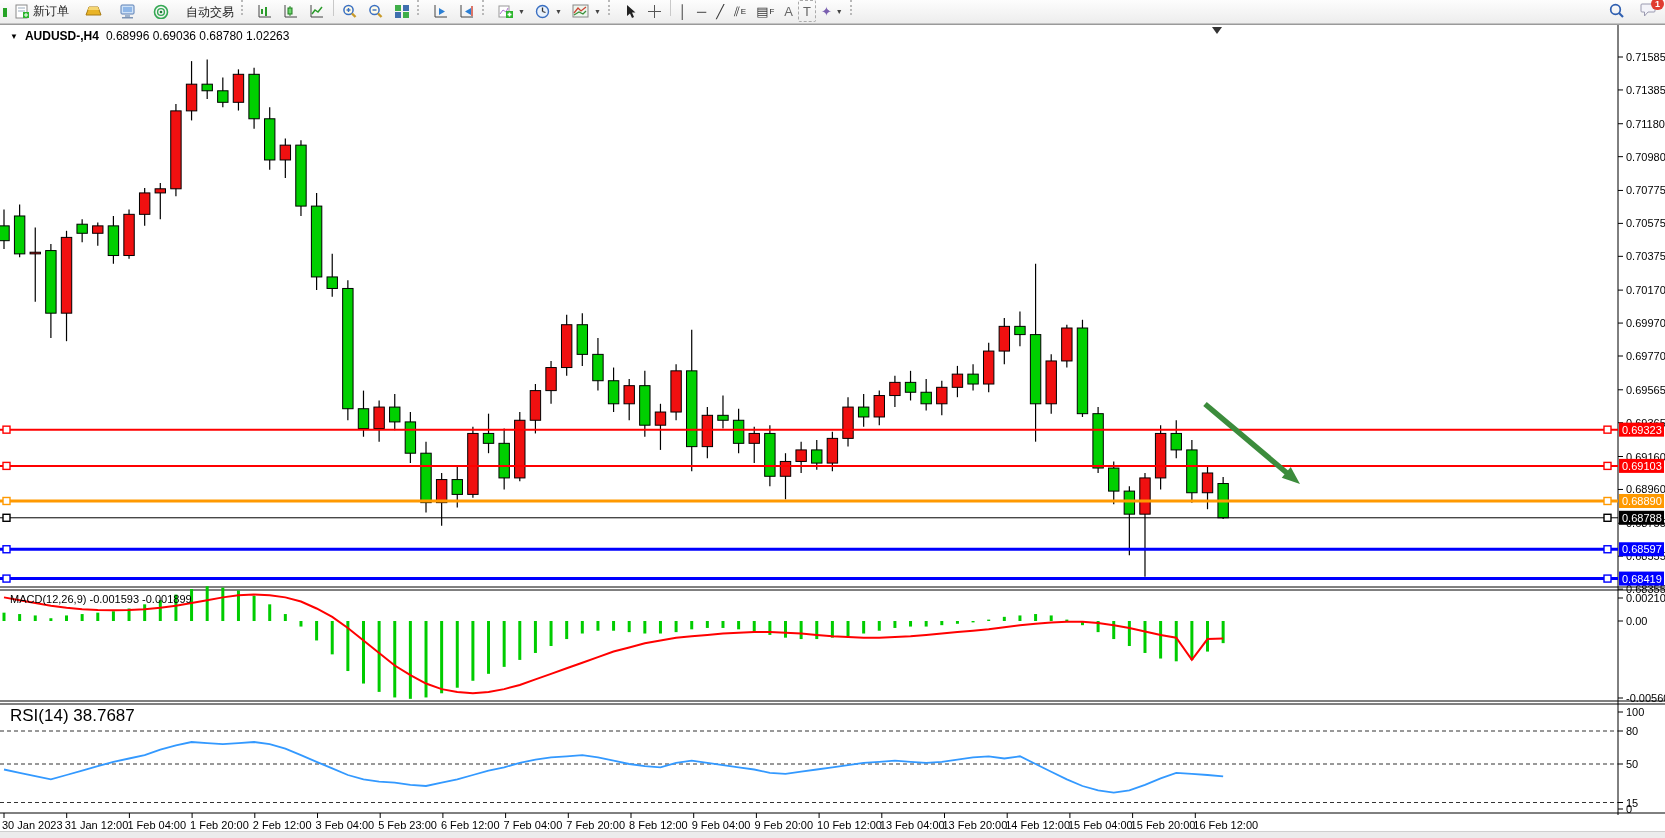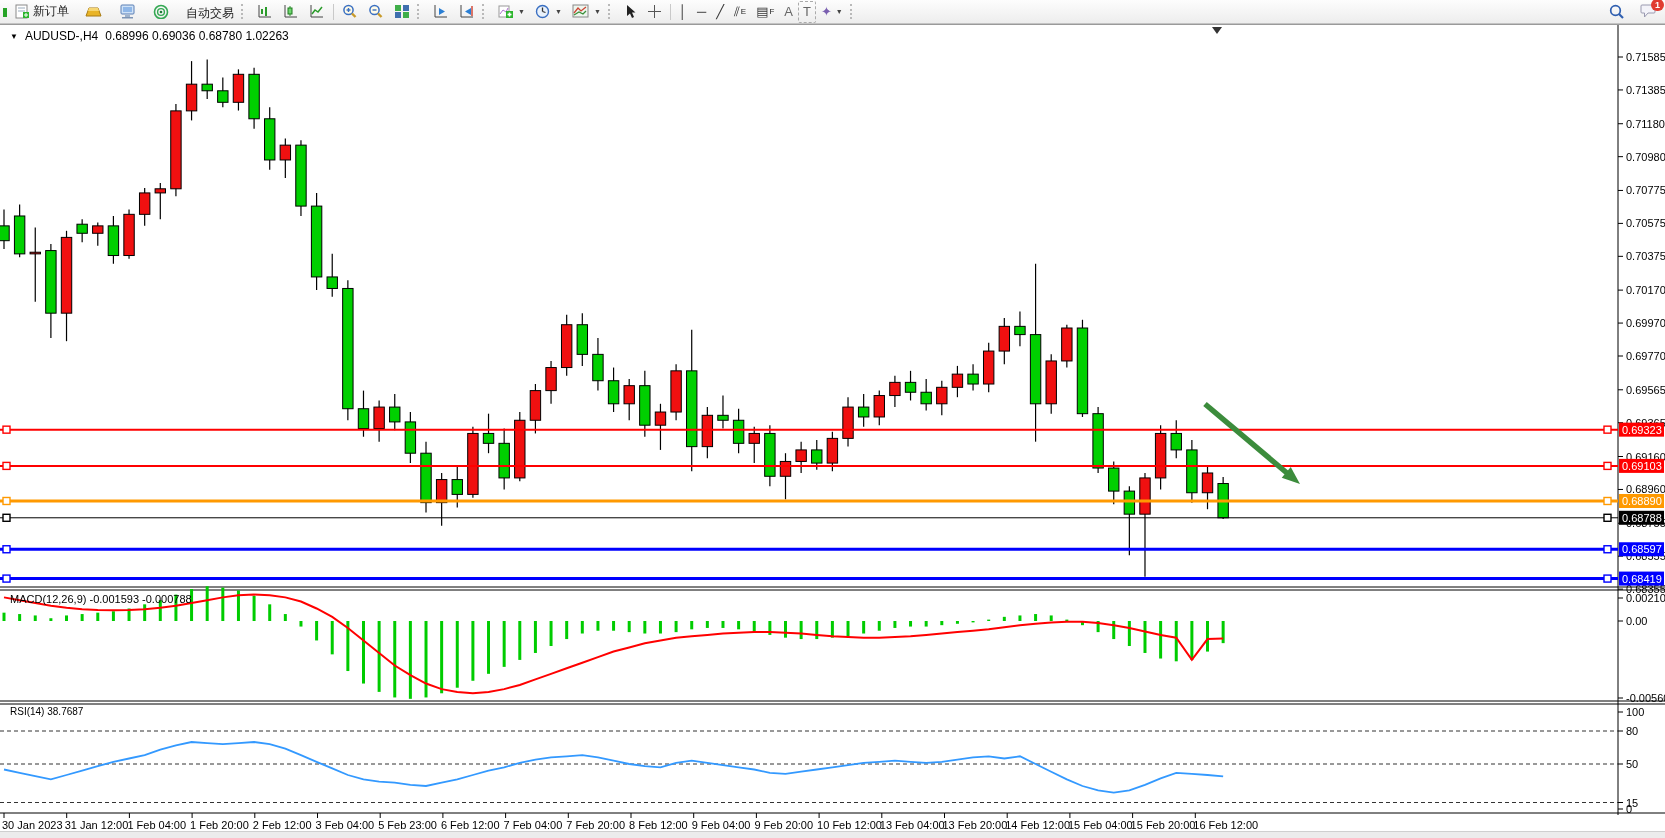--- a/index.html
+++ b/index.html
@@ -2,21 +2,21 @@
 <html><head>
 <meta charset="utf-8">
 <style>
   html,body{margin:0;padding:0;background:#e8e8e8;}
   #app{position:relative;width:1665px;height:838px;background:#ffffff;overflow:hidden;
        font-family:"Liberation Sans",sans-serif;-webkit-font-smoothing:antialiased;}
 
   
   #toolbar{position:absolute;left:0;top:0;width:1665px;height:23px;
     background:linear-gradient(#fdfdfd,#ededed);border-bottom:1px solid #c3c3c3;
-    display:flex;align-items:center;font-size:12px;color:#222;white-space:nowrap;}
+    display:flex;align-items:flex-start;font-size:12px;color:#222;white-space:nowrap;}
   .tbtn{height:20px;display:inline-flex;align-items:center;gap:3px;padding:0 4px;
         border:1px solid transparent;border-radius:2px;}
   .tbtn svg{display:block;}
   .grip{width:7px;height:15px;margin:0 2px;
         border-left:2px dotted #b9b9b9;}
   .vsep{width:1px;height:16px;background:#c9c9c9;margin:0 3px;}
   .ddar{font-size:7px;color:#444;margin-left:1px;}
   .glyph{font-size:13px;line-height:13px;color:#333;}
   .tf{font-size:11px;color:#333;padding:2px 6px;height:15px;line-height:15px;border:1px solid transparent;}
   .tf.active{background:#e2e2e2;border:1px solid #9a9a9a;box-shadow:inset 1px 1px 2px rgba(0,0,0,.18);}
@@ -26,21 +26,21 @@
     font-size:9px;font-weight:bold;border-radius:8px;padding:1px 4px;line-height:10px;}
 
   
   #chartwin{position:absolute;left:0;top:24px;width:1665px;height:807px;background:#fff;
             border-top:1px solid #9a9a9a;}
   #chart-svg{position:absolute;left:0;top:0;pointer-events:none;}
   .ovl{position:absolute;font-size:12px;color:#000;z-index:5;}
   #title-row{left:10px;top:4px;display:flex;gap:7px;align-items:center;}
   #title-row .tri{font-size:8px;}
   #macd-label{left:10px;top:568px;font-size:11px;}
-  #rsi-label{left:10px;top:681px;font-size:10px;}
+  #rsi-label{left:10px;top:681px;font-size:17px;}
   #bottom-strip{position:absolute;left:0;top:831px;width:1665px;height:7px;background:#ececec;border-top:1px solid #cfcfcf;}
 </style>
 </head>
 <body>
 
 <div id="app">
 
   <div id="toolbar">
     <span class="tbtn" style="width:8px;overflow:hidden;padding:0;">
       <svg width="16" height="15">
@@ -598,27 +598,27 @@
         <line x1="1069.9" y1="788" x2="1069.9" y2="793" stroke="#000"></line>
         <text x="1067.9" y="804" style="font-family:&quot;Liberation Sans&quot;,sans-serif;font-size:11px" fill="#000">15 Feb 04:00</text>
         <line x1="1132.6000000000001" y1="788" x2="1132.6000000000001" y2="793" stroke="#000"></line>
         <text x="1130.6000000000001" y="804" style="font-family:&quot;Liberation Sans&quot;,sans-serif;font-size:11px" fill="#000">15 Feb 20:00</text>
         <line x1="1195.3" y1="788" x2="1195.3" y2="793" stroke="#000"></line>
         <text x="1193.3" y="804" style="font-family:&quot;Liberation Sans&quot;,sans-serif;font-size:11px" fill="#000">16 Feb 12:00</text>
       </svg>
 
     <div class="ovl" id="title-row">
       <span class="tri">▼</span>
-      <span style="font-weight:normal;">AUDUSD-,H4</span>
+      <span style="font-weight:bold;">AUDUSD-,H4</span>
       <span>0.68996 0.69036 0.68780 1.02263</span>
     </div>
 
     <div class="ovl" id="macd-label">
       <span>MACD(12,26,9)</span>
-      <span>-0.001593 -0.000788</span>
+      <span>-0.001593 -0.001899</span>
     </div>
 
     <div class="ovl" id="rsi-label">
       <span>RSI(14)</span>
       <span>38.7687</span>
     </div>
   </div>
 
   <div id="bottom-strip"></div>
 </div>

